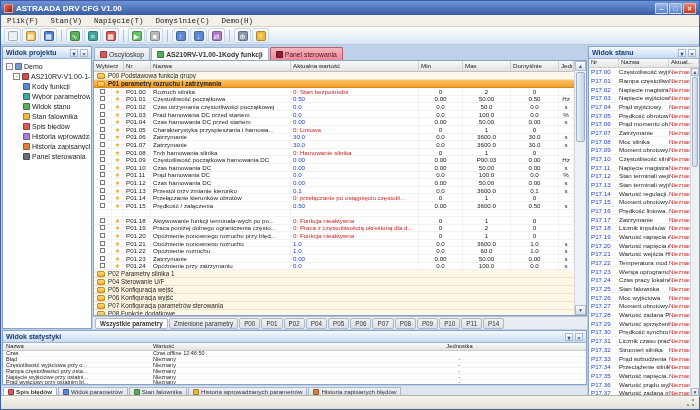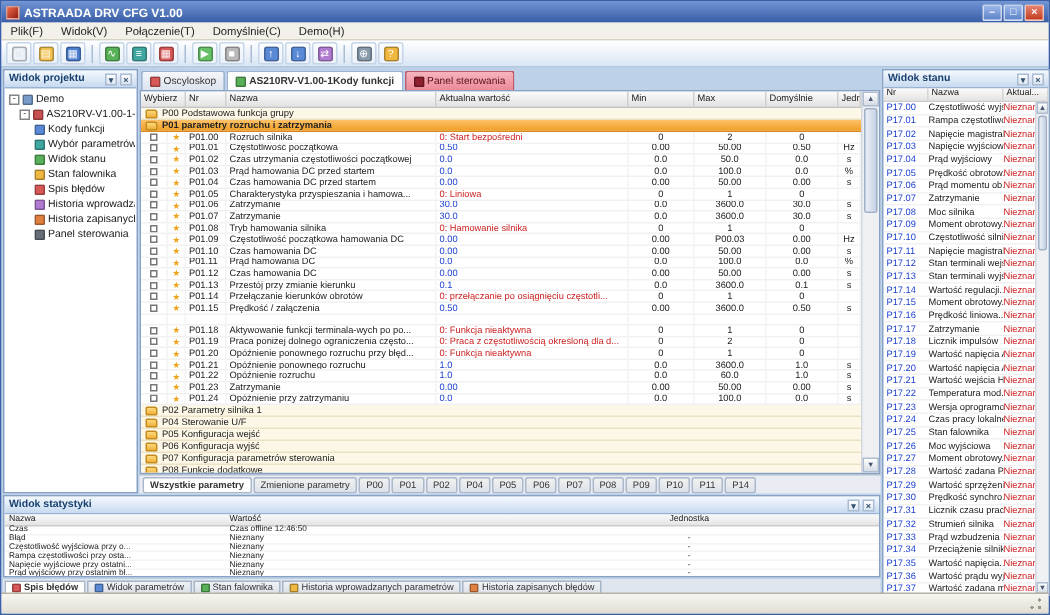--- a/index.html
+++ b/index.html
@@ -10,21 +10,21 @@
   
   .titlebar{height:14px;background:linear-gradient(#6f93d3,#385da6);display:flex;align-items:center;padding:0 3px;color:#fff;font-size:8px;font-weight:bold;}
   .app-icon{width:9px;height:9px;background:linear-gradient(135deg,#ef6a4e,#8f1d0d);border:1px solid rgba(255,255,255,.5);margin-right:3px;flex:none;}
   .titletext{white-space:nowrap;overflow:hidden;}
   .win-btns{margin-left:auto;display:flex;gap:1px;}
   .win-btn{width:13px;height:11px;border:1px solid rgba(255,255,255,.6);background:linear-gradient(#9db8e8,#5d82c8);color:#fff;font-size:7px;line-height:9px;text-align:center;border-radius:1px;}
   .win-btn.close{background:linear-gradient(#e8836f,#bf3d20);}
 
   
   .menubar{height:12px;background:#f2f0e8;border-bottom:1px solid #d6d2c4;display:flex;align-items:center;font-size:7.5px;color:#222;}
-  .menu-item{padding:0 6px;white-space:nowrap;}
+  .menu-item{padding:0 6px;white-space:nowrap;font-family:Liberation Mono, monospace;}
 
   
   .toolbar{height:18px;background:linear-gradient(#ffffff,#d9e6f5);border-bottom:1px solid #b2c6dd;display:flex;align-items:center;padding:0 3px;gap:1px;}
   .tb-btn{width:17px;height:15px;display:flex;align-items:center;justify-content:center;border:1px solid #c6d6e8;border-radius:2px;background:rgba(255,255,255,.35);}
   .tb-ic{width:10px;height:10px;border-radius:2px;border:1px solid rgba(0,0,0,.28);color:#fff;font-size:7px;line-height:9px;text-align:center;overflow:hidden;}
   .tb-sep{width:1px;height:12px;background:#a9bcd2;margin:0 3px;}
 
   
   .workspace{position:absolute;top:44px;left:0;right:0;bottom:14px;background:#bdd1e8;}
   .panel{position:absolute;background:#fff;border:1px solid #88a2c6;overflow:hidden;}
@@ -123,22 +123,22 @@
     <span class="titletext">ASTRAADA DRV CFG V1.00</span>
     <span class="win-btns">
       <span class="win-btn">–</span>
       <span class="win-btn">□</span>
       <span class="win-btn close">×</span>
     </span>
   </div>
 
   <div class="menubar" id="menubar">
       <span class="menu-item">Plik(F)</span>
-      <span class="menu-item">Widok(V)</span>
-      <span class="menu-item">Połączenie(T)</span>
+      <span class="menu-item">Stan(V)</span>
+      <span class="menu-item">Napięcie(T)</span>
       <span class="menu-item">Domyślnie(C)</span>
       <span class="menu-item">Demo(H)</span>
     </div>
   <div class="toolbar" id="toolbar">
       <span class="tb-btn">
         <span class="tb-ic" style="background: rgb(232, 237, 244);">▢</span>
       </span>
       <span class="tb-btn">
         <span class="tb-ic" style="background: rgb(240, 193, 78);">▤</span>
       </span>

